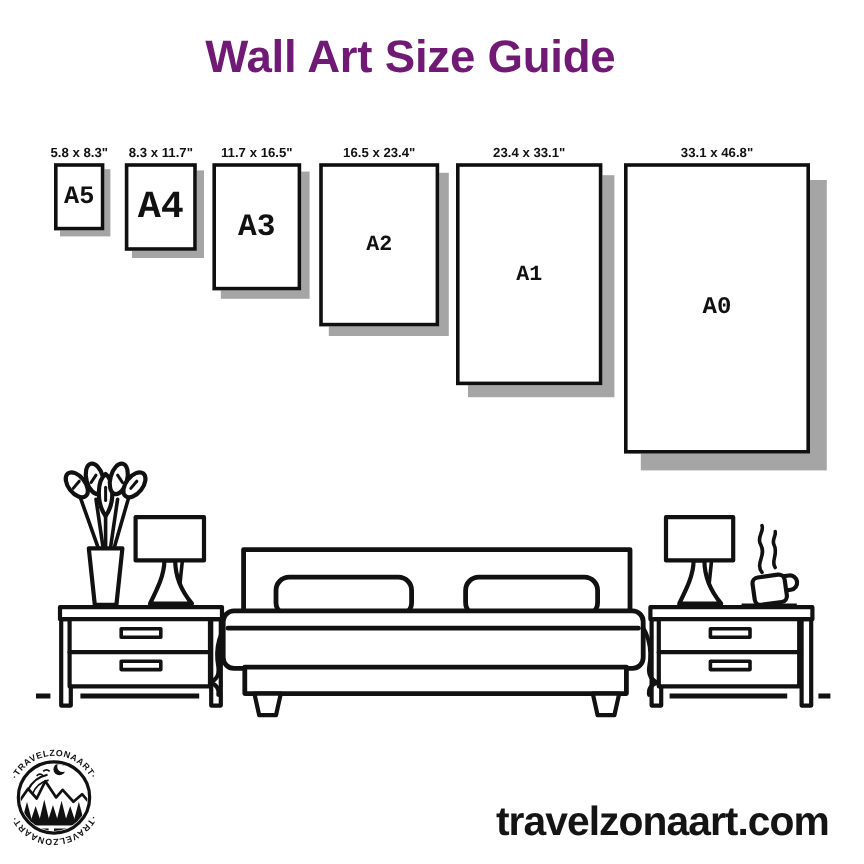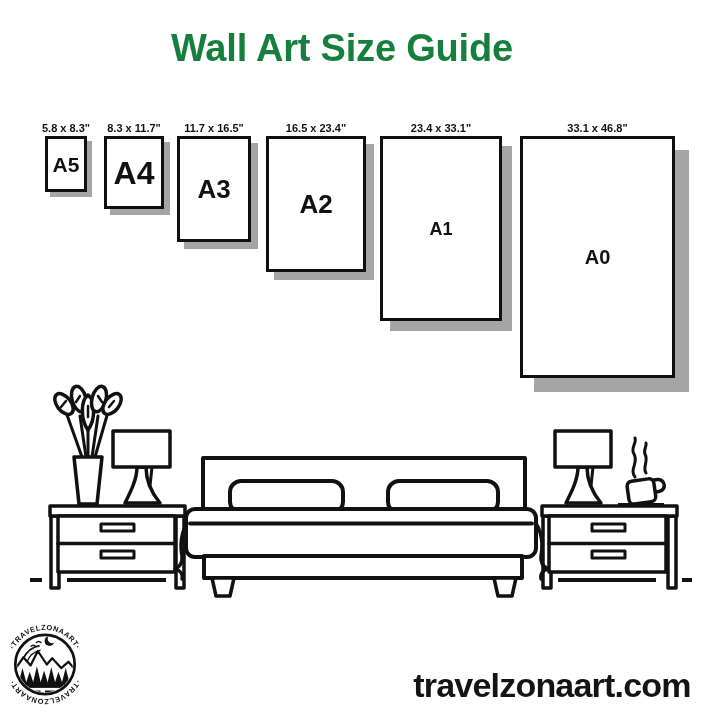--- a/index.html
+++ b/index.html
@@ -1,25 +1,25 @@
 <!DOCTYPE html>
 <html><head>
 <meta charset="utf-8">
 <style>
   html,body{margin:0;padding:0;background:#fff;}
   body{width:720px;height:720px;position:relative;overflow:hidden;
        font-family:"Liberation Sans", sans-serif;color:#111;}
   .title{position:absolute;top:27px;left:0;width:684px;text-align:center;
-         font-size:38px;font-weight:800;letter-spacing:-0.2px;color:#15803d;}
+         font-size:38px;font-weight:800;letter-spacing:-0.2px;color:#701a75;}
   .frame{position:absolute;background:#fff;border:3px solid #0f0f0f;
          box-shadow:var(--sh) var(--sh) 0 0 #a5a5a5;
          display:flex;align-items:center;justify-content:center;box-sizing:border-box;}
   .frame .dims{position:absolute;bottom:calc(100% + 5px);left:50%;transform:translateX(-50%);
          white-space:nowrap;font-size:11px;font-weight:700;color:#111;}
-  .frame .letter{font-weight:700;color:#111;line-height:1;}
+  .frame .letter{font-weight:700;color:#111;line-height:1;font-family:Liberation Mono, monospace;}
   .scene{position:absolute;left:0;top:380px;width:720px;height:228px;}
   .logo{position:absolute;left:0;top:617px;width:90px;height:95px;}
   .website{position:absolute;top:666px;left:382px;width:340px;text-align:center;
          font-size:34px;font-weight:800;letter-spacing:-0.8px;color:#141414;}
 </style>
 </head>
 <body>
 
 <div class="title">Wall Art Size Guide</div>
 
@@ -30,21 +30,21 @@
 <div class="frame" style="left:104px;top:136px;width:60px;height:73px;--sh:6px">
   <div class="dims">8.3 x 11.7"</div>
   <div class="letter" style="font-size:32px">A4</div>
 </div>
 <div class="frame" style="left:177px;top:136px;width:74px;height:106px;--sh:7px">
   <div class="dims">11.7 x 16.5"</div>
   <div class="letter" style="font-size:26px">A3</div>
 </div>
 <div class="frame" style="left:266px;top:136px;width:100px;height:136px;--sh:8px">
   <div class="dims">16.5 x 23.4"</div>
-  <div class="letter" style="font-size:26px">A2</div>
+  <div class="letter" style="font-size:18px">A2</div>
 </div>
 <div class="frame" style="left:380px;top:136px;width:122px;height:185px;--sh:10px">
   <div class="dims">23.4 x 33.1"</div>
   <div class="letter" style="font-size:18px">A1</div>
 </div>
 <div class="frame" style="left:520px;top:136px;width:155px;height:242px;--sh:14px">
   <div class="dims">33.1 x 46.8"</div>
   <div class="letter" style="font-size:20px">A0</div>
 </div>
 

